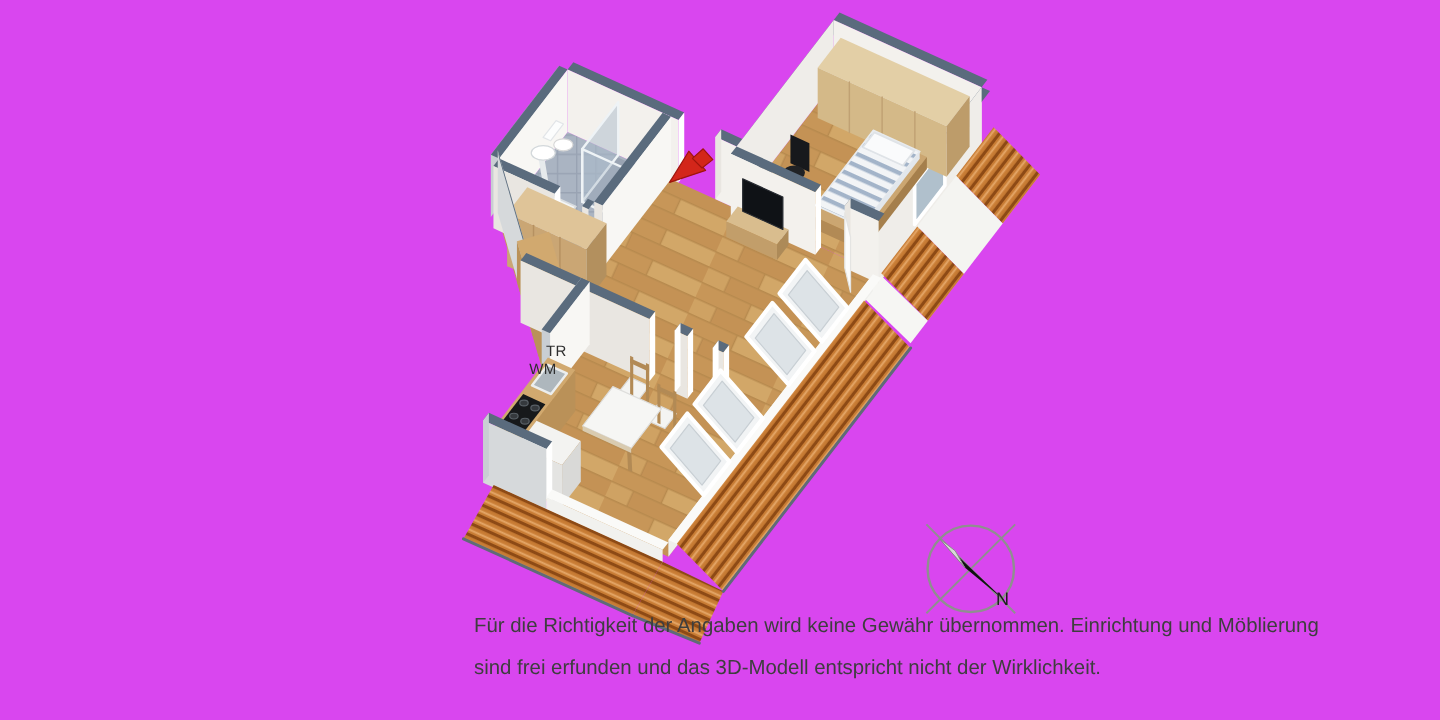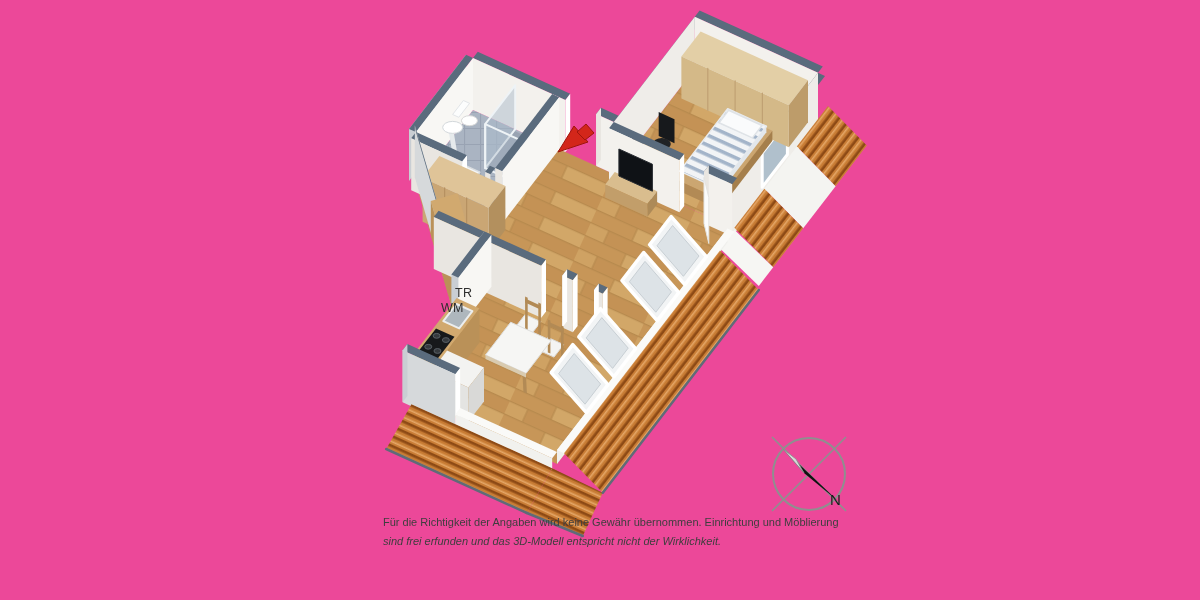--- a/index.html
+++ b/index.html
@@ -1,22 +1,22 @@
 <!DOCTYPE html>
 <html><head>
 <meta charset="utf-8">
 <style>
   html,body{margin:0;padding:0;background:#ffffff;}
-  #stage{position:relative;width:1200px;height:600px;background:#ec4899;overflow:hidden;
+  #stage{position:relative;width:1200px;height:600px;background:#d946ef;overflow:hidden;
          font-family:"Liberation Sans", sans-serif;}
   #plan-svg{position:absolute;left:0;top:0;}
   .lbl{position:absolute;color:var(--text,#2e2e2e);white-space:nowrap;}
   .appliance{font-size:12.5px;letter-spacing:.3px;}
   .north{font-size:15px;color:#1b1b1b;}
-  .disclaimer{font-size:11px;line-height:14.5px;color:#3e3e3e;}
+  .disclaimer{font-size:17px;line-height:14.5px;color:#3e3e3e;margin-left:12px;}
 </style>
 </head>
 <body>
 
 <div id="stage">
   <svg id="plan-svg" width="1200" height="600" viewBox="0 0 1200 600">
     <defs id="defs">
         <pattern id="pwood" width="90" height="28" patternUnits="userSpaceOnUse" patternTransform="rotate(24.4)">
           <rect x="0" y="0" width="45" height="14" fill="#c79658"></rect>
           <rect x="45" y="0" width="45" height="14" fill="#d2a768"></rect>
@@ -190,14 +190,14 @@
         <path d="M783.0,449.0L804.0,473.0L796.0,459.0Z" fill="#d8d8d8" stroke-linejoin="round" stroke="#8a8a8a" stroke-width="0.8"></path>
       </g>
   </svg>
 
   <div class="lbl appliance" style="left:455px;top:286px;">TR</div>
   <div class="lbl appliance" style="left:441px;top:301px;">WM</div>
 
   <div class="lbl north" style="left:830px;top:491px;">N</div>
 
   <div class="lbl disclaimer" style="left:383px;top:515px;">Für die Richtigkeit der Angaben wird keine Gewähr übernommen. Einrichtung und Möblierung</div>
-  <div class="lbl disclaimer" style="left:383px;top:534px;font-style:italic;">sind frei erfunden und das 3D-Modell entspricht nicht der Wirklichkeit.</div>
+  <div class="lbl disclaimer" style="left:383px;top:550px;">sind frei erfunden und das 3D-Modell entspricht nicht der Wirklichkeit.</div>
 </div>
 
 </body></html>

